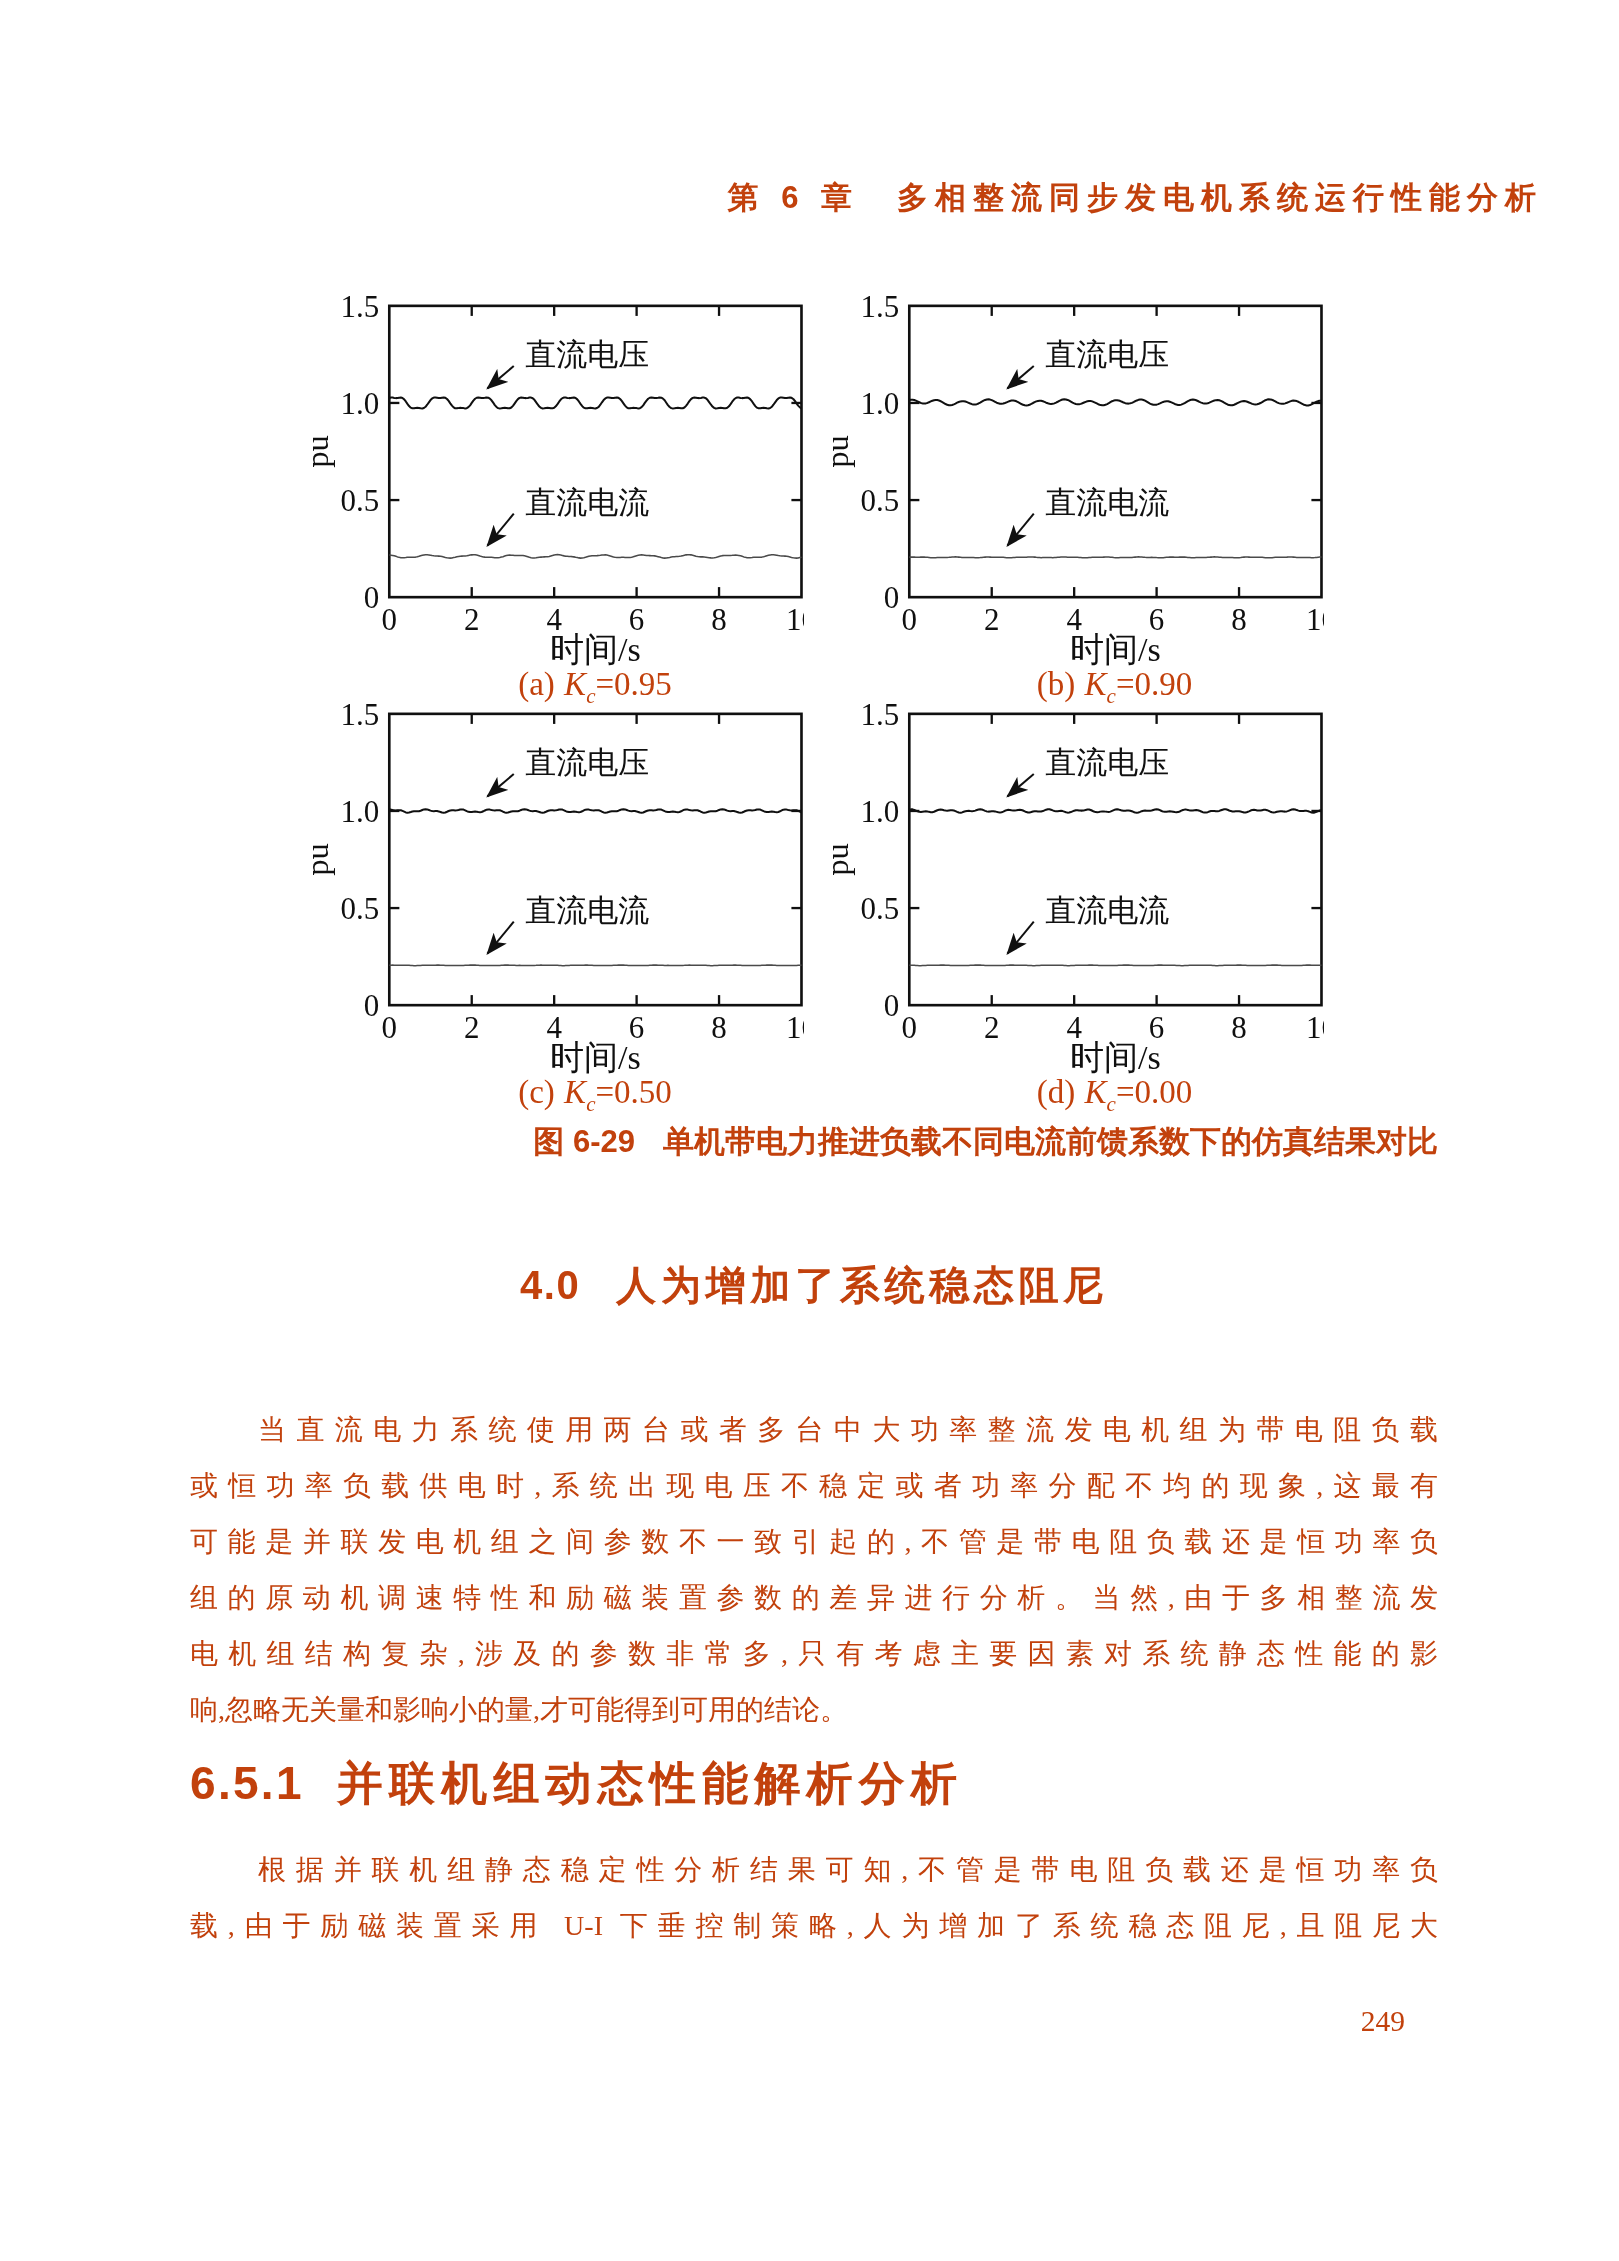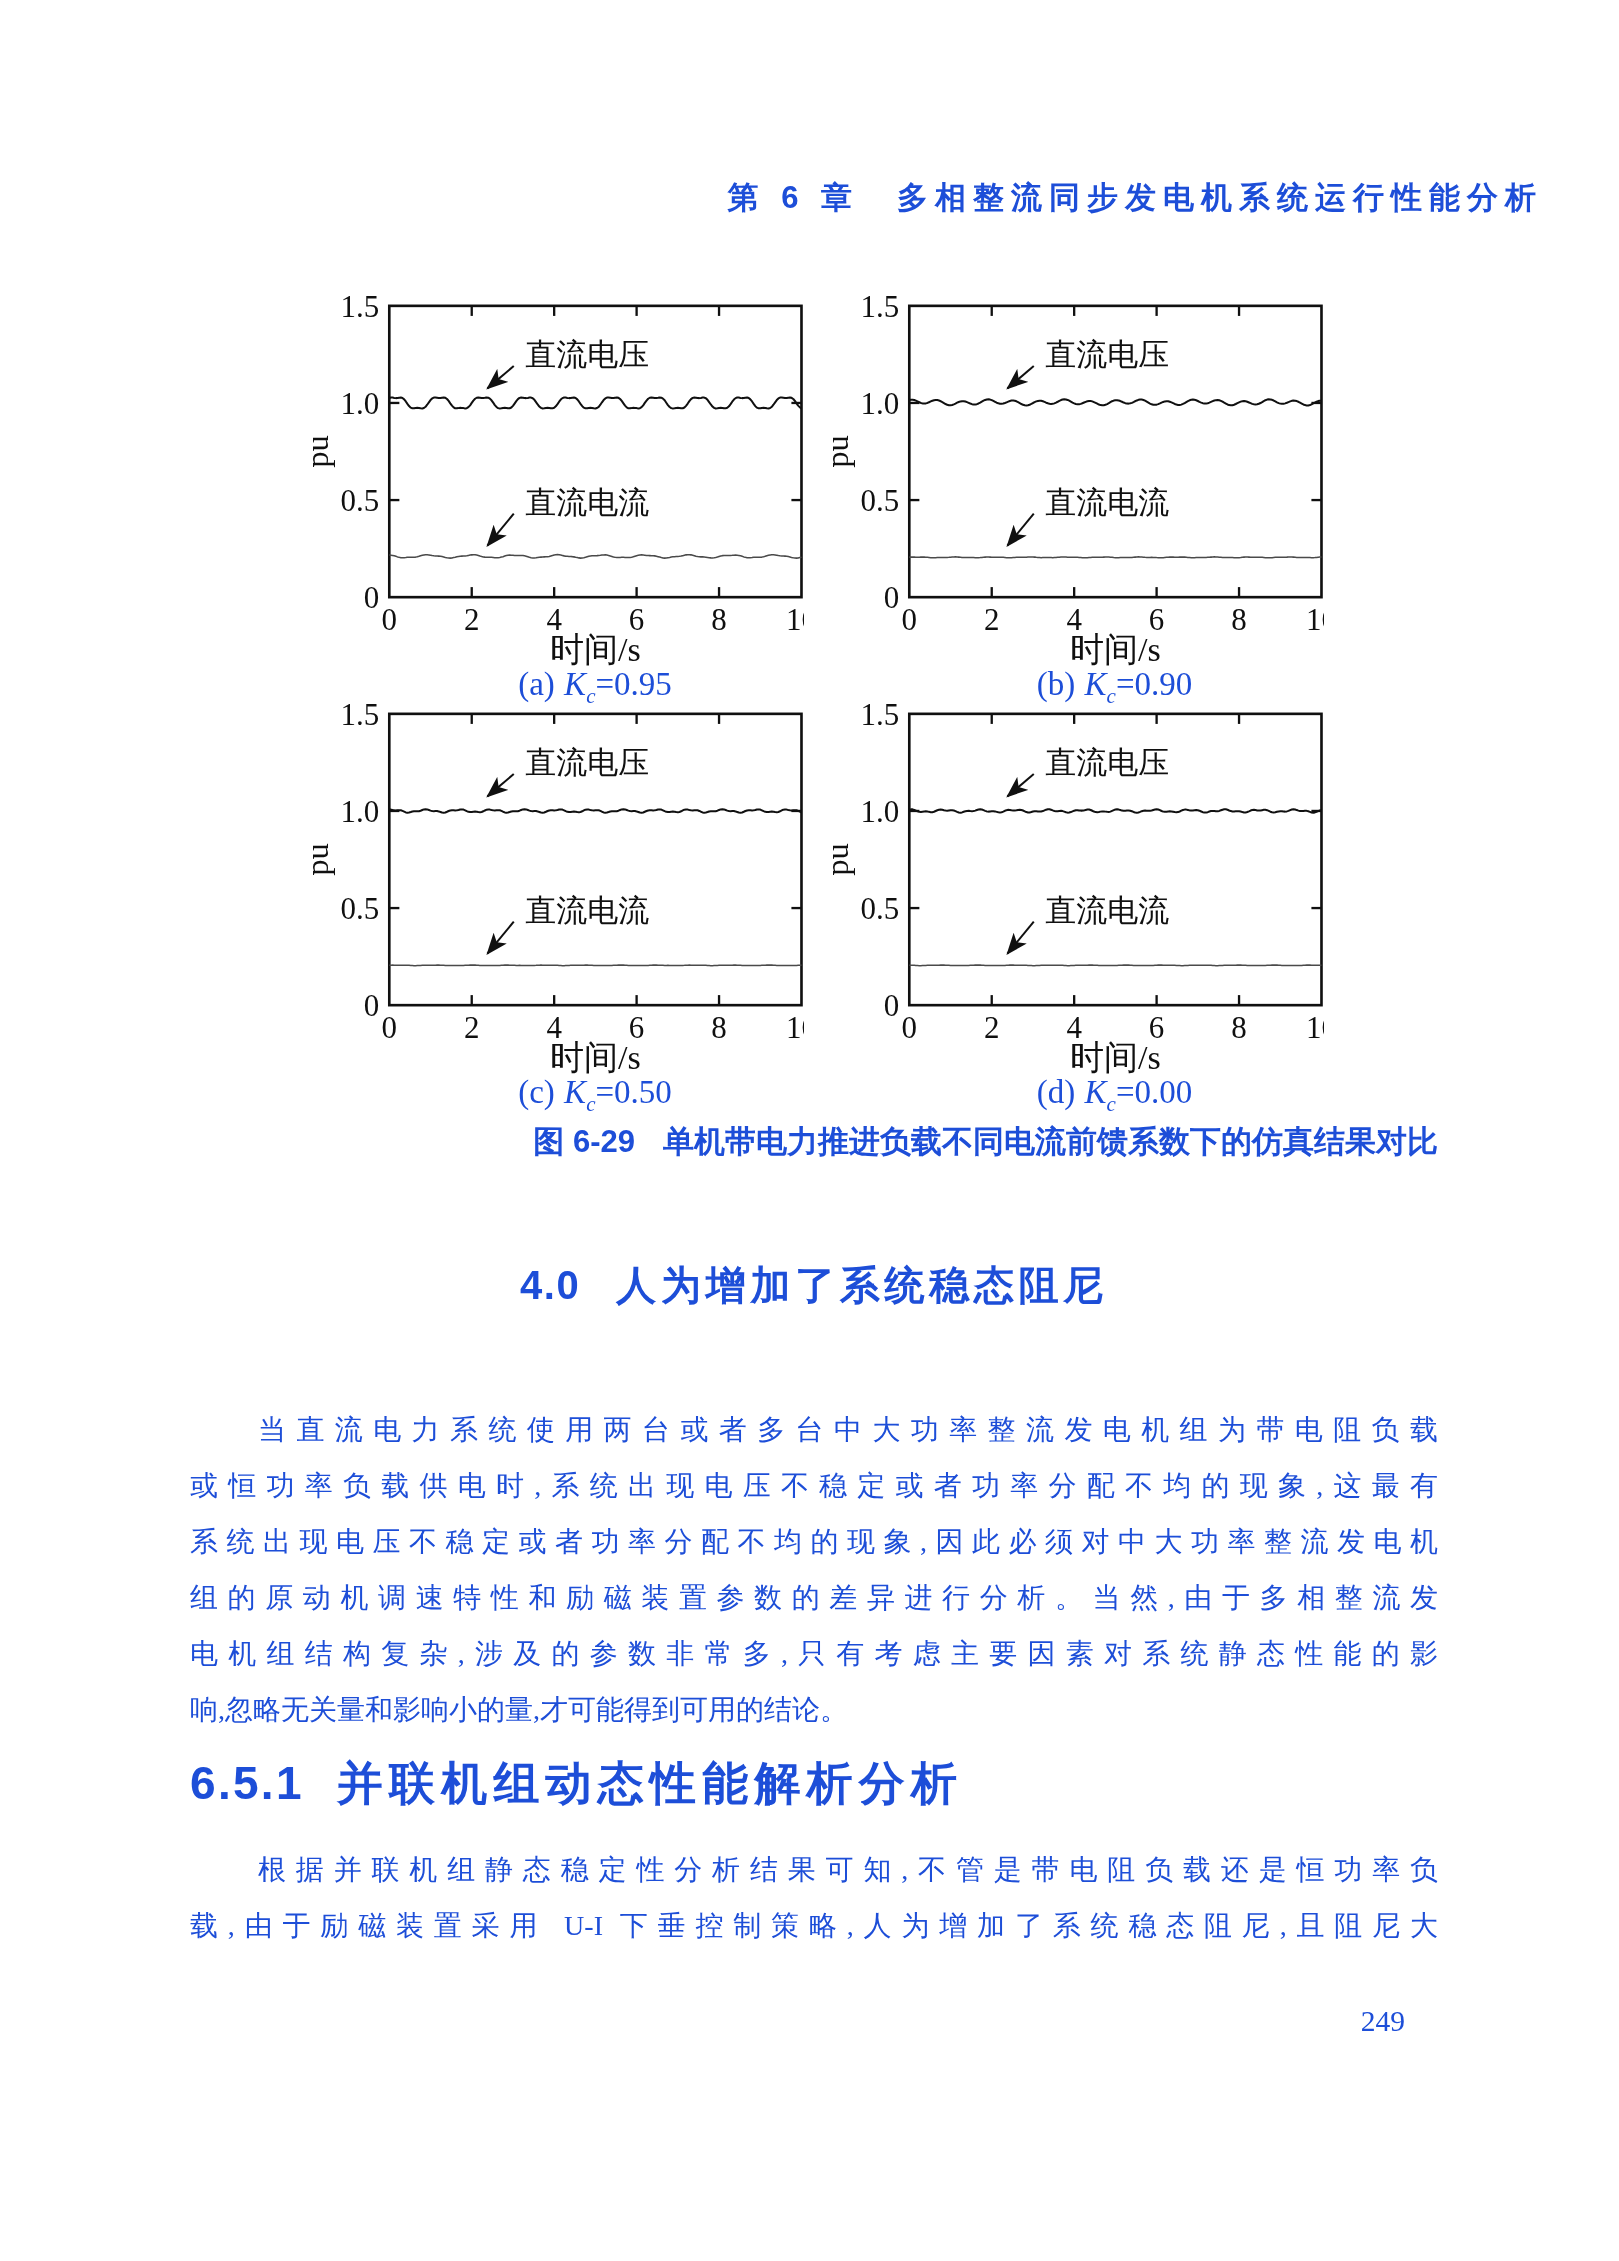--- a/index.html
+++ b/index.html
@@ -1,16 +1,16 @@
 <!DOCTYPE html>
 <html style="font-size:12.4px"><head>
 <meta charset="utf-8">
 <style>
   html,body{margin:0;padding:0;background:#d9d9d9;}
-  .page{position:relative;width:1620px;height:2261px;background:#ffffff;color:#1d4ed8;
+  .page{position:relative;width:1620px;height:2261px;background:#ffffff;color:#c2410c;
         font-family:"Liberation Serif","DejaVu Serif",serif;margin:0 auto;overflow:hidden;}
 
   .running-header{position:absolute;top:177px;right:77px;
         font-family:"Liberation Sans","DejaVu Sans",sans-serif;font-weight:bold;
         font-size:31px;letter-spacing:7px;white-space:nowrap;}
 
   .figure{position:absolute;left:300px;top:295px;display:grid;
         grid-template-columns:504px 504px;column-gap:15.5px;row-gap:0;}
   .cell{width:504px;}
   svg.chart{display:block;width:504px;height:375px;}
@@ -223,21 +223,21 @@
     <span class="figlabel">图 6-29</span><span>单机带电力推进负载不同电流前馈系数下的仿真结果对比</span>
   </div>
 
   <div class="section-heading">
     <span class="num">4.0</span><span>人为增加了系统稳态阻尼</span>
   </div>
 
   <div class="para p1">
     <div class="pline indent">当直流电力系统使用两台或者多台中大功率整流发电机组为带电阻负载</div>
     <div class="pline">或恒功率负载供电时,系统出现电压不稳定或者功率分配不均的现象,这最有</div>
-    <div class="pline">系统出现电压不稳定或者功率分配不均的现象,因此必须对中大功率整流发电机</div>
+    <div class="pline">可能是并联发电机组之间参数不一致引起的,不管是带电阻负载还是恒功率负</div>
     <div class="pline">组的原动机调速特性和励磁装置参数的差异进行分析。当然,由于多相整流发</div>
     <div class="pline">电机组结构复杂,涉及的参数非常多,只有考虑主要因素对系统静态性能的影</div>
     <div class="pline endline">响,忽略无关量和影响小的量,才可能得到可用的结论。</div>
   </div>
 
   <div class="subsection-heading">
     <span class="num">6.5.1</span><span>并联机组动态性能解析分析</span>
   </div>
 
   <div class="para p2">

